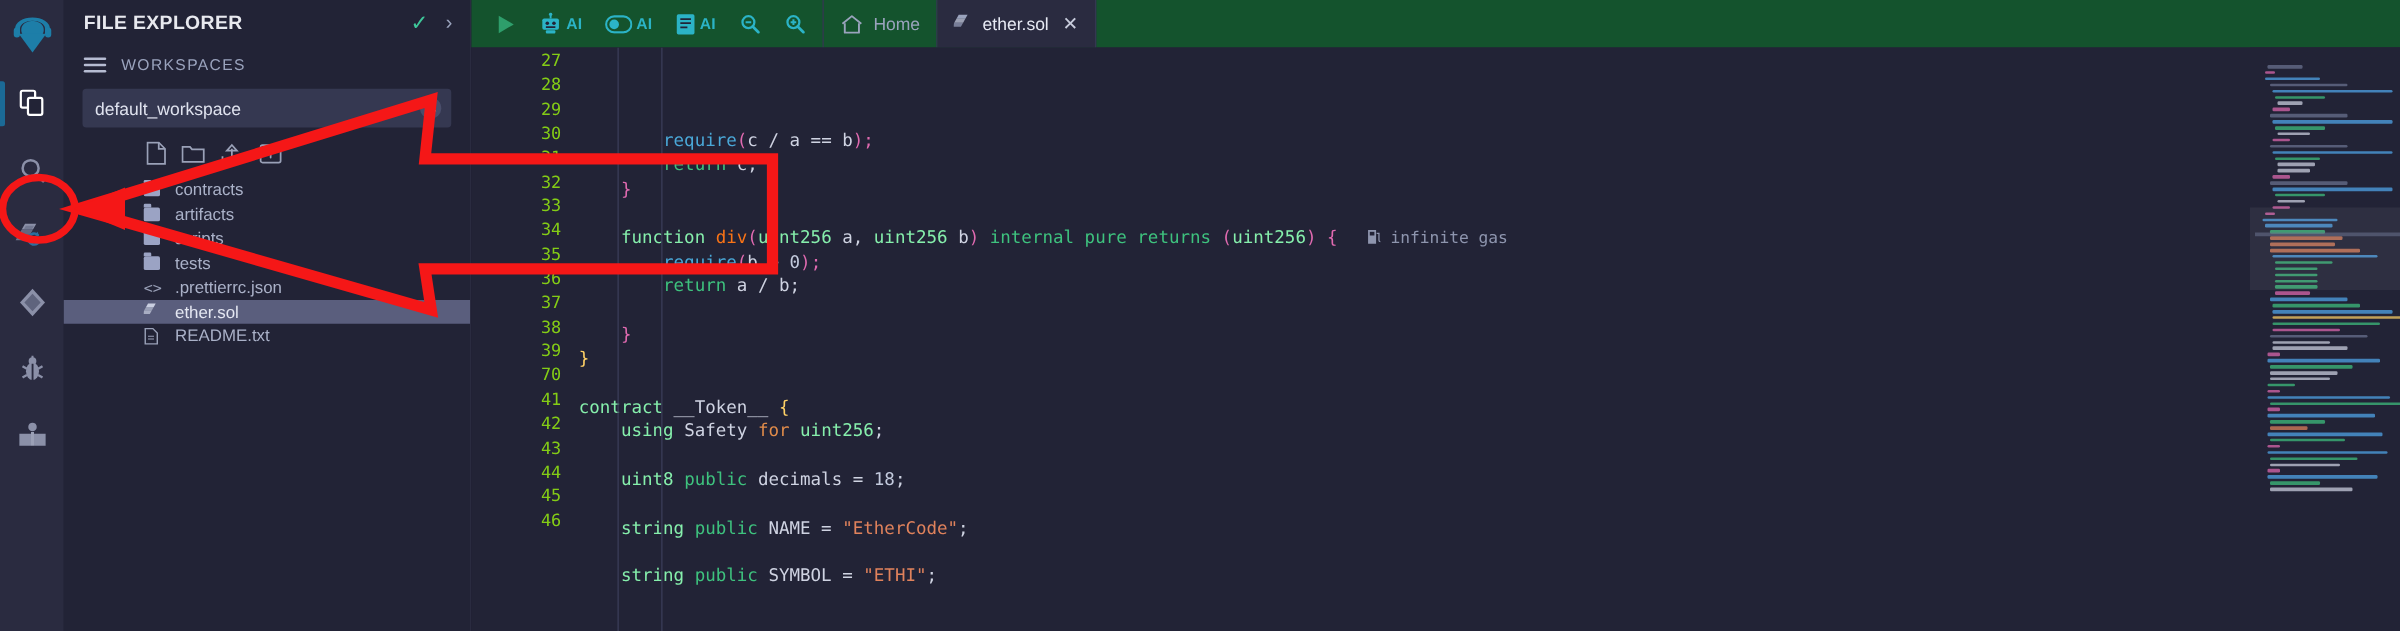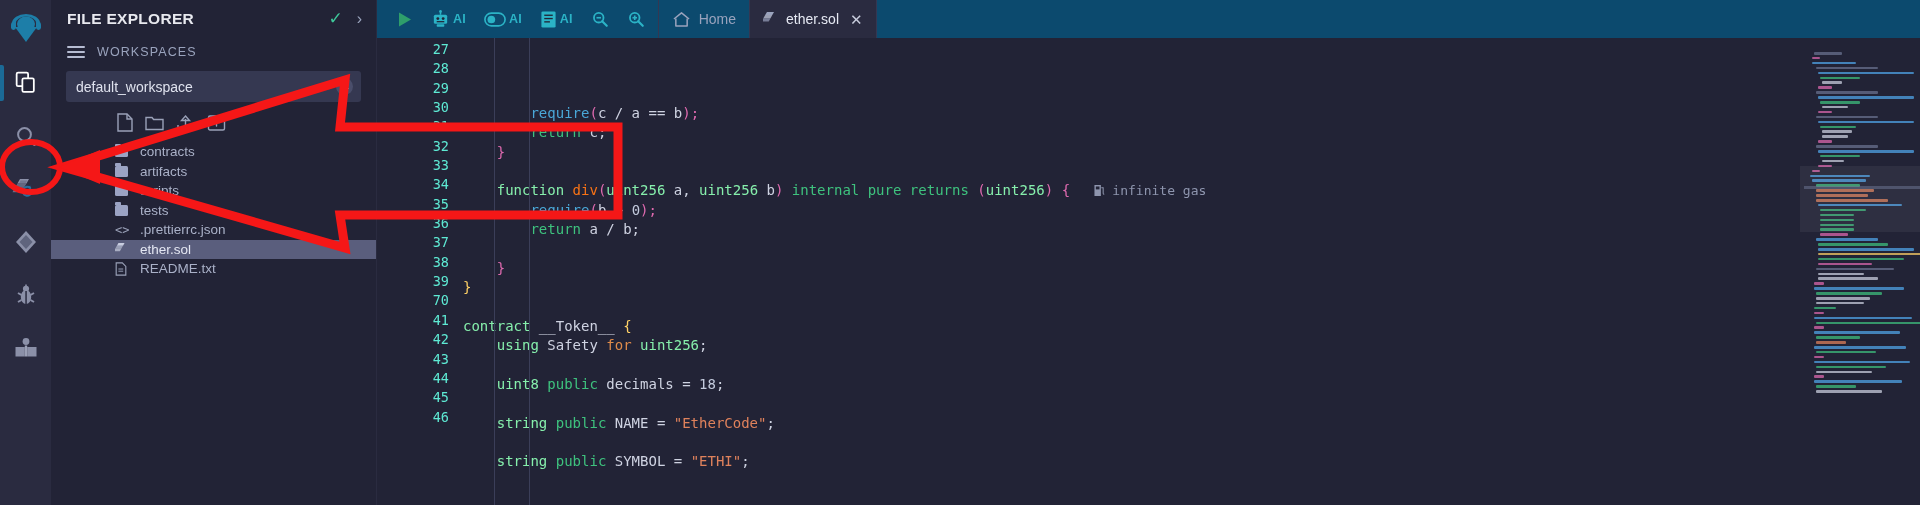--- a/index.html
+++ b/index.html
@@ -70,39 +70,39 @@
     color: #aab1c8; font-size: 13.5px; white-space: nowrap;
   }
   .tree-row .ico { width: 18px; display:flex; align-items:center; margin-right: 7px; flex:0 0 18px; }
   .tree-row.selected { background: #5a5e7d; color: #e4e7f2; padding-left: 64px; }
   .tree-row.selected .lbl { color: #e4e7f2; }
   .folder-ico { width: 13px; height: 11px; background: #9ba3c4; border-radius: 1.5px; position: relative; }
   .folder-ico::before { content:""; position:absolute; top:-2.5px; left:0; width:6px; height:3px; background:#9ba3c4; border-radius:1px 1px 0 0; }
 
   
   .editor { flex: 1; position: relative; background: #222336; height: 505px; overflow: hidden; }
-  .tabbar { height: 38px; display: flex; align-items: center; background: #0c4a6e; }
+  .tabbar { height: 38px; display: flex; align-items: center; background: #14532d; }
   .tool-group {
     display: flex; align-items: center; gap: 0px; padding: 0 4px 0 10px;
     border-right: 1px solid #343752;
   }
   .tool-btn { height: 38px; display:flex; align-items:center; padding: 0 9px; gap:3px; }
   .tool-btn .ai { color:#2bb3c6; font-size:12.5px; font-weight:600; letter-spacing:.2px; }
   .tab {
     display:flex; align-items:center; gap:8px; padding: 0 13px; height: 38px;
     color:#9aa3bd; font-size:14px;
   }
   .tab.home { border-right: 1px solid #343752; }
   .tab.active { background:#2a2b40; color:#e6e9f3; border-right:1px solid #343752; }
   .tab .x { color:#c8ccdc; font-size:15px; margin-left:3px; line-height:1; }
 
   .code-area { position:absolute; left:0; right:0; top:38px; bottom:0; background:#222336; display:flex; }
   .gutter {
     width: 86px; flex:0 0 86px; text-align: right; padding-right: 14px; padding-top: 2px;
-    color:#5eead4; font-family:"DejaVu Sans Mono", monospace; font-size:13.5px;
+    color:#84cc16; font-family:"DejaVu Sans Mono", monospace; font-size:13.5px;
   }
   .gutter div { height: 19.35px; line-height: 19.35px; }
   .code {
     flex:1; padding-top:2px; font-family:"DejaVu Sans Mono", monospace; font-size:14px;
     position: relative; white-space: pre; overflow: hidden;
   }
   .code .ln { height: 19.35px; line-height: 19.35px; color:#cfd3e2; }
   .fold-guide { position:absolute; left:31px; top:0; bottom:0; width:1px; background:#3b3e59; }
   .fold-guide.g2 { left: 66px; }
 

